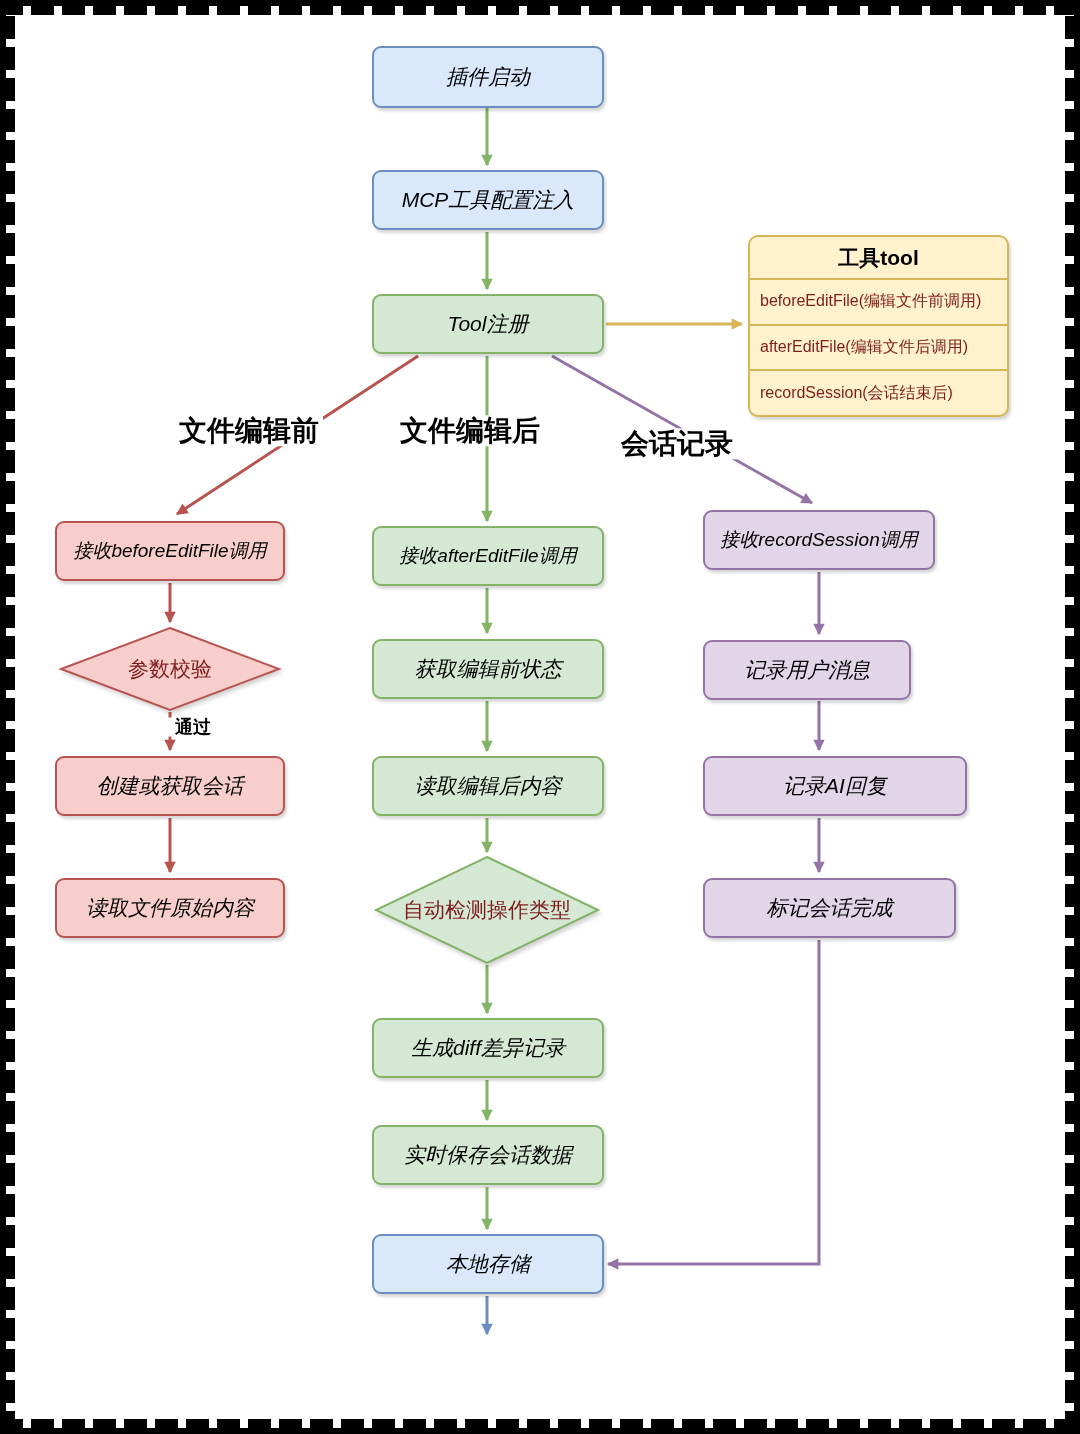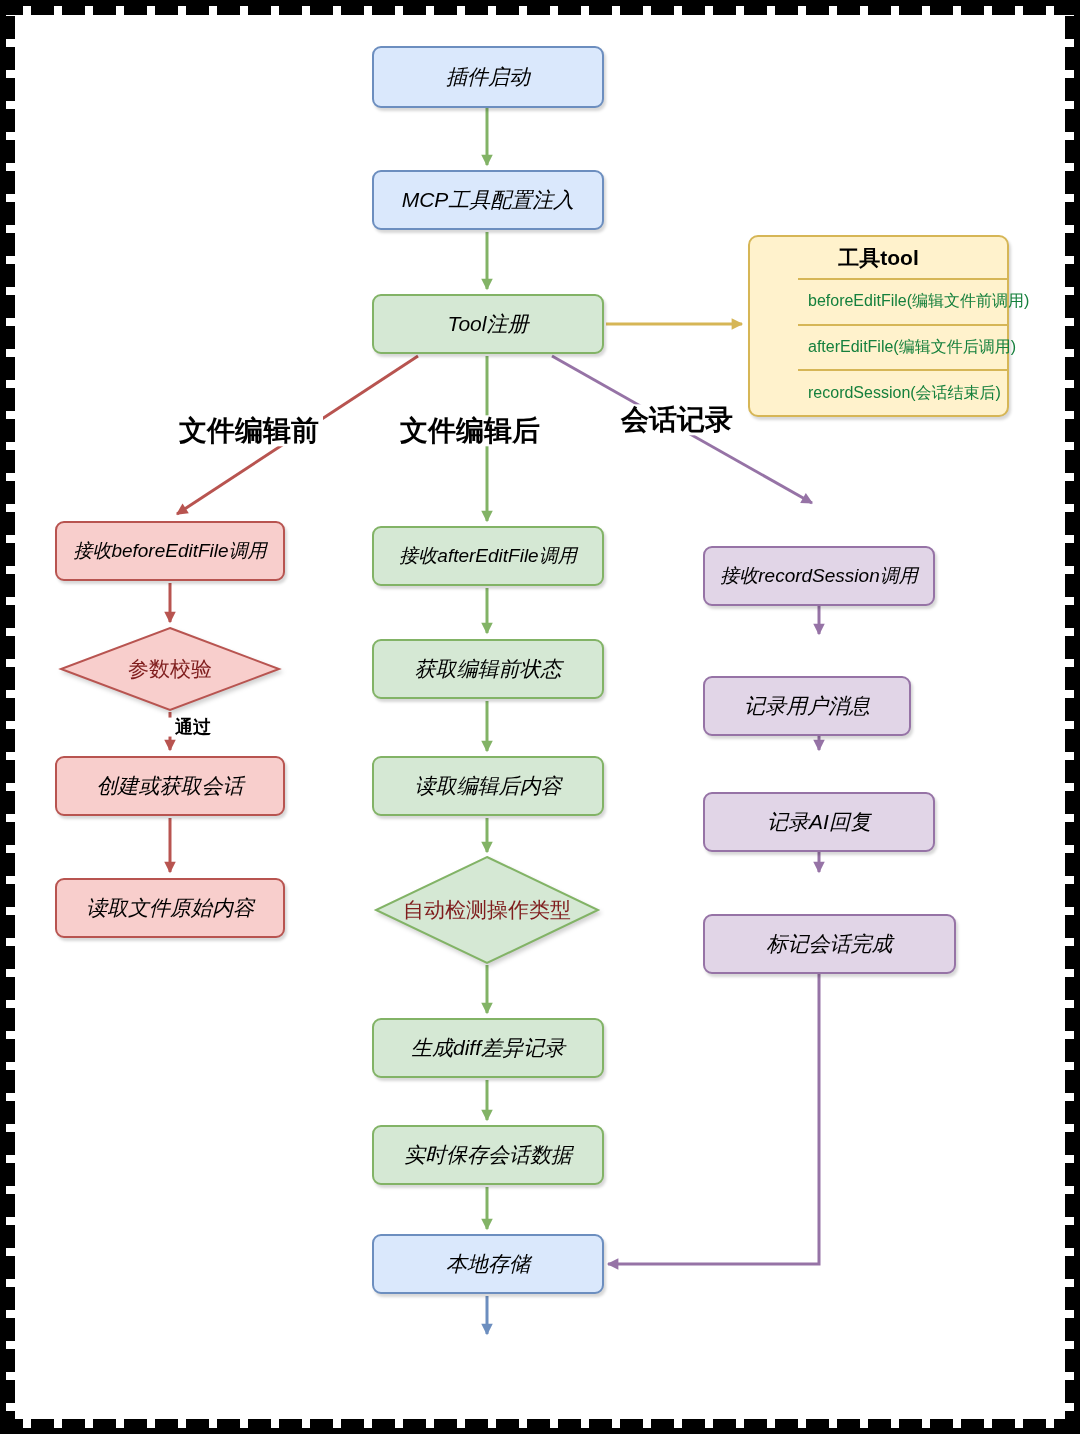--- a/index.html
+++ b/index.html
@@ -20,21 +20,21 @@
     border:2px solid #000; border-radius:9px;
     display:flex; align-items:center; justify-content:center;
     font-size:21px; line-height:1.1; color:#000; white-space:nowrap;
     box-shadow:2px 3px 3px rgba(0,0,0,0.16);
     font-style:italic;
   }
   .node-sm{font-size:19px;}
   .c-blue{background:var(--blue-fill); border-color:var(--blue-stroke);}
   .c-green{background:var(--green-fill); border-color:var(--green-stroke);}
   .c-red{background:var(--red-fill); border-color:var(--red-stroke);}
-  .c-purple{background:var(--purple-fill); border-color:var(--purple-stroke);margin-top:36px;}
+  .c-purple{background:var(--purple-fill); border-color:var(--purple-stroke);}
   .dtext{
     position:absolute; transform:translate(-50%,-50%);
     font-size:21px; color:#7f1d1d; white-space:nowrap;
   }
   .diamond-shape{filter:drop-shadow(2px 3px 2px rgba(0,0,0,0.18));}
   .edge-label{
     position:absolute; transform:translate(-50%,-50%);
     background:#fff; padding:1px 4px; font-weight:700; font-size:28px;
     color:#000; white-space:nowrap; line-height:1.05;
   }
@@ -46,21 +46,21 @@
     display:flex; flex-direction:column;
     box-shadow:2px 3px 3px rgba(0,0,0,0.16);
   }
   .tool-box-title{
     height:41px; display:flex; align-items:center; justify-content:center;
     font-weight:700; font-size:21px; color:#000;
   }
   .tool-box-row{
     flex:1; display:flex; align-items:center; padding:4px 10px;
     border-top:2px solid var(--yellow-stroke);
-    font-size:16px; color:#15803d; white-space:nowrap;margin-left:48px;
+    font-size:16px; color:#7f1d1d; white-space:nowrap;
   }
   
   .frame{position:absolute; pointer-events:none; z-index:20;}
   .frame-top{left:0;top:0;width:100%;height:15px;
     background:linear-gradient(#000,#000) 0 0/100% 6px no-repeat,
     repeating-linear-gradient(90deg,#000 0 23px,transparent 23px 31px);}
   .frame-bottom{left:0;bottom:0;width:100%;height:15px;
     background:linear-gradient(#000,#000) 0 100%/100% 6px no-repeat,
     repeating-linear-gradient(90deg,#000 0 23px,transparent 23px 31px);}
   .frame-left{left:0;top:0;width:15px;height:100%;
@@ -142,38 +142,38 @@
 
   <div class="tool-box">
     <div class="tool-box-title">工具tool</div>
     <div class="tool-box-row">beforeEditFile(编辑文件前调用)</div>
     <div class="tool-box-row">afterEditFile(编辑文件后调用)</div>
     <div class="tool-box-row">recordSession(会话结束后)</div>
   </div>
 
   <div class="edge-label" style="left:249px;top:431px">文件编辑前</div>
   <div class="edge-label" style="left:470px;top:431px">文件编辑后</div>
-  <div class="edge-label" style="left:677px;top:420px">会话记录</div>
+  <div class="edge-label" style="left:677px;top:444px">会话记录</div>
   <div class="edge-label edge-label-sm" style="left:193px;top:727px">通过</div>
 
   <div class="node c-red node-sm" style="left:55px;top:521px;width:230px;height:60px">接收beforeEditFile调用</div>
   <div class="dtext" style="left:170px;top:669px">参数校验</div>
   <div class="node c-red" style="left:55px;top:756px;width:230px;height:60px">创建或获取会话</div>
   <div class="node c-red" style="left:55px;top:878px;width:230px;height:60px">读取文件原始内容</div>
 
   <div class="node c-green node-sm" style="left:372px;top:526px;width:232px;height:60px">接收afterEditFile调用</div>
   <div class="node c-green" style="left:372px;top:639px;width:232px;height:60px">获取编辑前状态</div>
   <div class="node c-green" style="left:372px;top:756px;width:232px;height:60px">读取编辑后内容</div>
   <div class="dtext" style="left:487px;top:910px">自动检测操作类型</div>
   <div class="node c-green" style="left:372px;top:1018px;width:232px;height:60px">生成diff差异记录</div>
   <div class="node c-green" style="left:372px;top:1125px;width:232px;height:60px">实时保存会话数据</div>
   <div class="node c-blue" style="left:372px;top:1234px;width:232px;height:60px">本地存储</div>
 
   <div class="node c-purple node-sm" style="left:703px;top:510px;width:232px;height:60px">接收recordSession调用</div>
   <div class="node c-purple" style="left:703px;top:640px;width:208px;height:60px">记录用户消息</div>
-  <div class="node c-purple" style="left:703px;top:756px;width:232px;height:60px">记录AI回复</div>
+  <div class="node c-purple" style="left:703px;top:756px;width:264px;height:60px">记录AI回复</div>
   <div class="node c-purple" style="left:703px;top:878px;width:253px;height:60px">标记会话完成</div>
 
   <div class="frame frame-top"></div>
   <div class="frame frame-bottom"></div>
   <div class="frame frame-left"></div>
   <div class="frame frame-right"></div>
 </div>
 
 </body></html>

